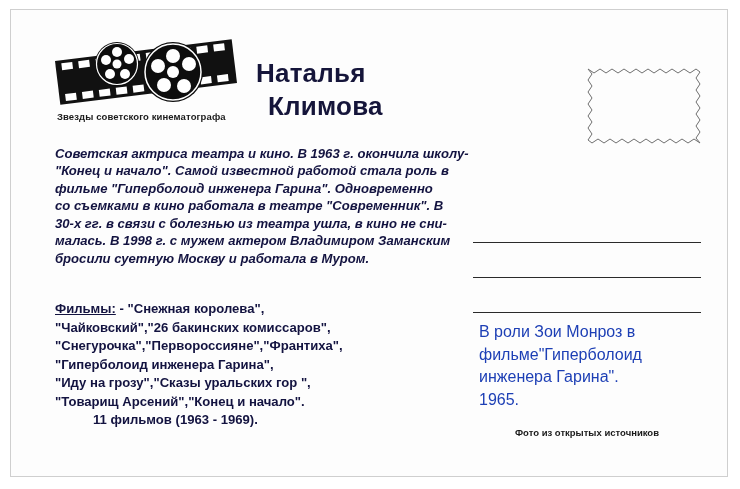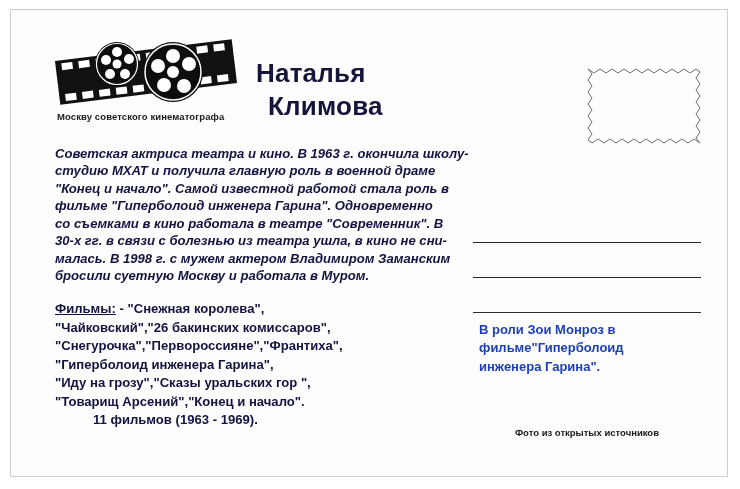--- a/index.html
+++ b/index.html
@@ -99,22 +99,22 @@
     width: 228px;
     border-bottom: 1px solid #2a2a2a;
     height: 0;
   }
   
   .role-note {
     position: absolute;
     left: 468px;
     top: 311px;
     width: 220px;
-    font-size: 13px;
-    font-weight: bold;
+    font-size: 16px;
+    font-weight: normal;
     color: #1d3fb5;
     line-height: 1.42;
   }
   .role-note div { white-space: nowrap; }
   
   .source {
     position: absolute;
     left: 462px;
     top: 417px;
     width: 228px;
@@ -180,39 +180,38 @@
         <circle cx="26" cy="26" r="4.5" fill="#ffffff"></circle>
         <circle cx="26" cy="14" r="5" fill="#ffffff"></circle>
         <circle cx="15" cy="22" r="5" fill="#ffffff"></circle>
         <circle cx="19" cy="36" r="5" fill="#ffffff"></circle>
         <circle cx="34" cy="36" r="5" fill="#ffffff"></circle>
         <circle cx="38" cy="21" r="5" fill="#ffffff"></circle>
       </g>
     </svg>
   </div>
 
-  <div class="logo-caption">Москву советского кинематографа</div>
+  <div class="logo-caption">Звезды советского кинематографа</div>
 
   <div class="title">
     <span>Наталья</span>
     <span class="line2">Климова</span>
   </div>
 
   <div class="stamp-box">
     <svg width="116" height="78" viewBox="0 0 116 78" xmlns="http://www.w3.org/2000/svg">
       <path d="M2,2 L8,6 L14,2 L20,6 L26,2 L32,6 L38,2 L44,6 L50,2 L56,6 L62,2 L68,6 L74,2 L80,6 L86,2 L92,6 L98,2 L104,6 L110,2 L114,5
                L110,11 L114,17 L110,23 L114,29 L110,35 L114,41 L110,47 L114,53 L110,59 L114,65 L110,71 L114,76
                L108,72 L102,76 L96,72 L90,76 L84,72 L78,76 L72,72 L66,76 L60,72 L54,76 L48,72 L42,76 L36,72 L30,76 L24,72 L18,76 L12,72 L6,76 L2,73
                L6,67 L2,61 L6,55 L2,49 L6,43 L2,37 L6,31 L2,25 L6,19 L2,13 L6,7 Z" fill="none" stroke="#6f6f6f" stroke-width="1"></path>
     </svg>
   </div>
 
   <div class="bio">
     <div>Советская актриса театра и кино. В 1963 г. окончила школу-</div>
-    <div>студию МХАТ и получила главную роль в военной драме</div>
     <div>"Конец и начало". Самой известной работой стала роль в</div>
     <div>фильме "Гиперболоид инженера Гарина". Одновременно</div>
     <div>со съемками в кино работала в театре "Современник". В</div>
     <div>30-х гг. в связи с болезнью из театра ушла, в кино не сни-</div>
     <div>малась. В 1998 г. с мужем актером Владимиром Заманским</div>
     <div>бросили суетную Москву и работала в Муром.</div>
   </div>
 
   <div class="films">
     <div><span class="heading-underline">Фильмы:</span><span> - "Снежная королева",</span></div>
@@ -225,17 +224,18 @@
   </div>
 
   <div class="addr-line" style="top:232px;"></div>
   <div class="addr-line" style="top:267px;"></div>
   <div class="addr-line" style="top:302px;"></div>
 
   <div class="role-note">
     <div>В роли Зои Монроз в</div>
     <div>фильме"Гиперболоид</div>
     <div>инженера Гарина".</div>
+    <div>1965.</div>
   </div>
 
   <div class="source">Фото из открытых источников</div>
 
 </div>
 
 </body></html>

